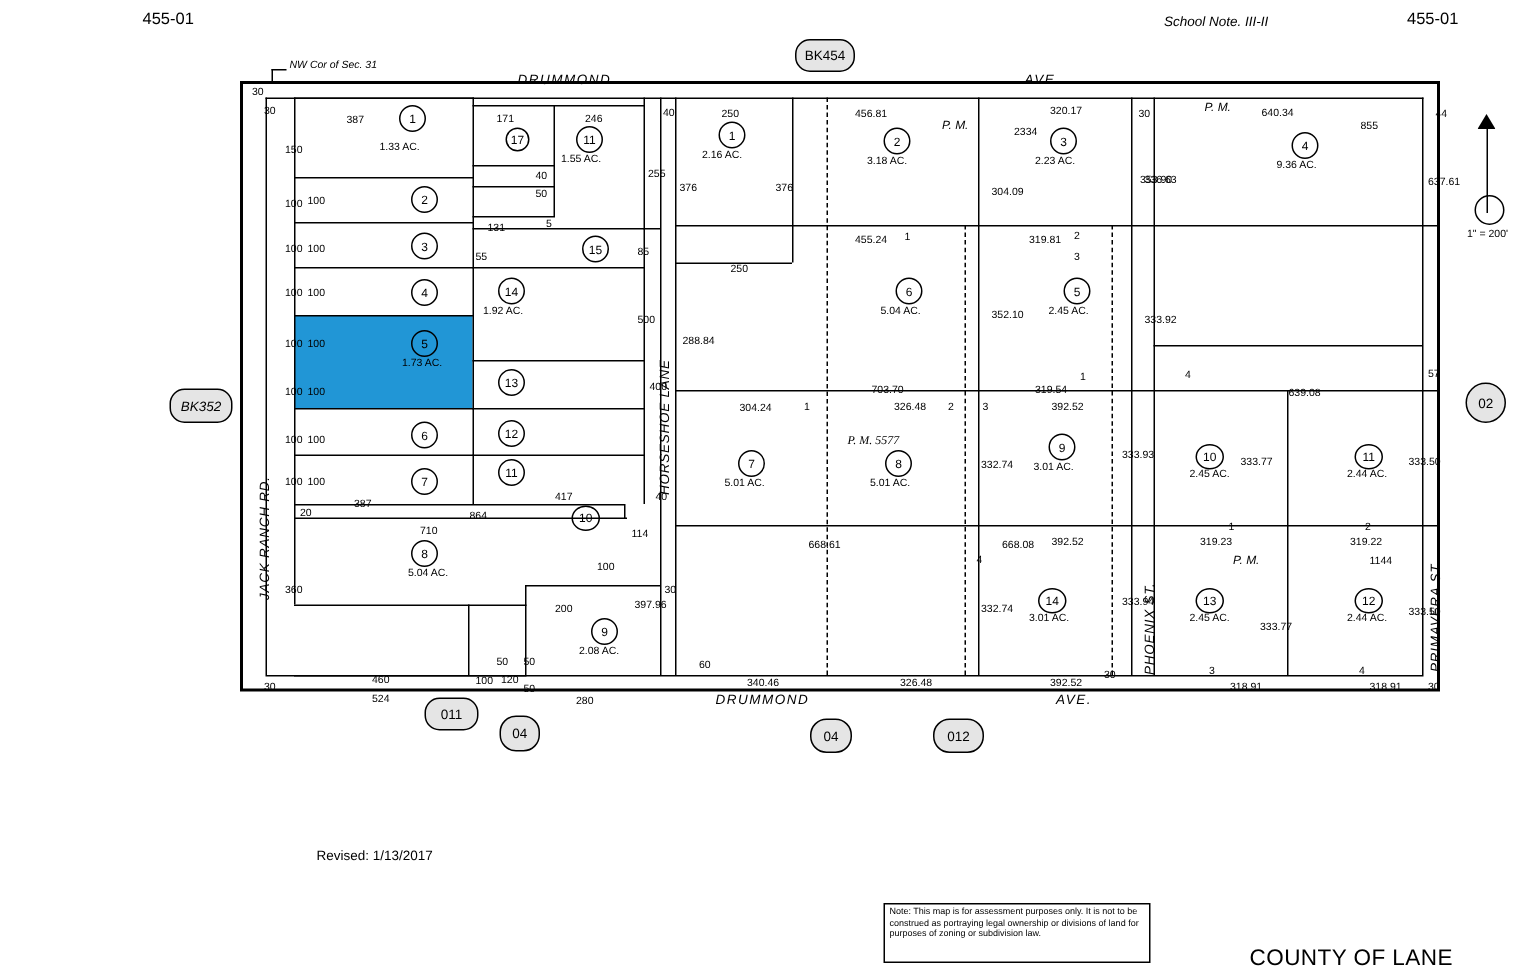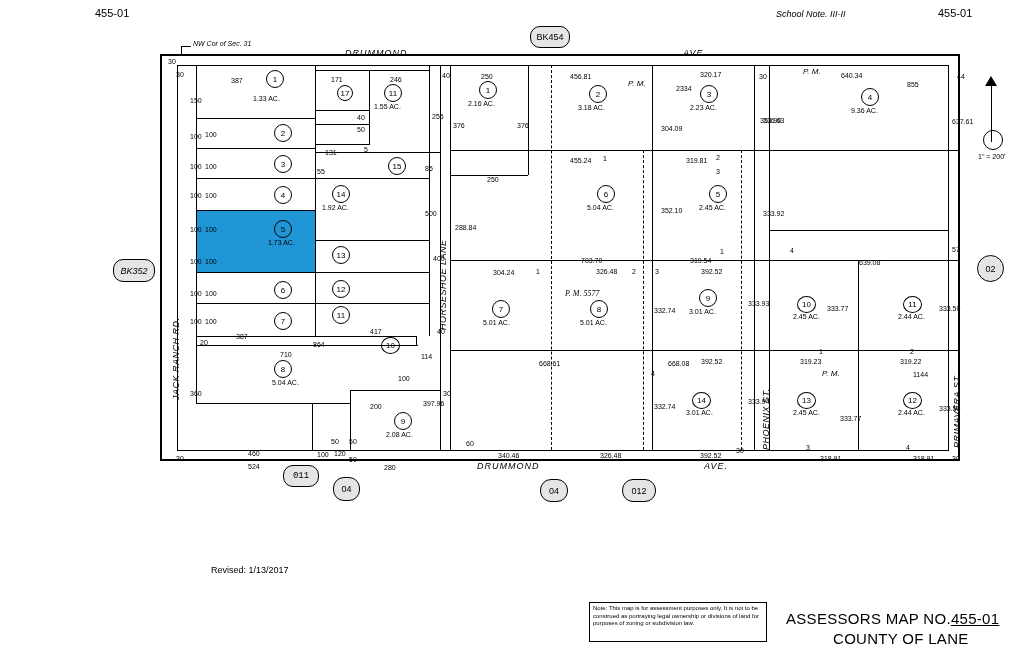--- a/index.html
+++ b/index.html
@@ -75,21 +75,21 @@
 
 <div id="page">
 
   <div class="txt md" style="left:95px; top:8px;">455-01</div>
   <div class="txt sm ital" style="left:776px; top:10px;">School Note.  III-II</div>
   <div class="txt md" style="left:938px; top:8px;">455-01</div>
 
   <div class="circ-big" style="left:530px; top:26px; width:38px; height:20px; border-radius:10px;">BK454</div>
   <div class="circ-big" style="left:113px; top:259px; width:40px; height:21px; border-radius:10px;font-style:italic;">BK352</div>
   <div class="circ-big" style="left:977px; top:255px; width:25px; height:25px;">02</div>
-  <div class="circ-big" style="left:283px; top:465px; width:34px; height:20px; border-radius:10px;font-family:Liberation Mono, monospace;">011</div>
+  <div class="circ-big" style="left:283px; top:465px; width:34px; height:20px; border-radius:10px;">011</div>
   <div class="circ-big" style="left:333px; top:477px; width:25px; height:22px; border-radius:11px;">04</div>
   <div class="circ-big" style="left:540px; top:479px; width:26px; height:21px; border-radius:11px;">04</div>
   <div class="circ-big" style="left:622px; top:479px; width:32px; height:21px; border-radius:11px;">012</div>
 
   <div class="compass-line" style="left:991px; top:80px; width:1px; height:62px;"></div>
   <div class="abs" style="left:985px; top:76px; width:12px; height:10px; background:#000; clip-path:polygon(50% 0%,100% 100%,0% 100%);"></div>
   <div class="circ" style="left:983px; top:130px; width:18px; height:18px;"></div>
   <div class="txt tiny" style="left:978px; top:153px;">1" = 200'</div>
 
   <div class="ln" style="left:160px; top:54px; width:800px; height:2px;"></div>
@@ -355,16 +355,15 @@
       <div class="txt tiny" style="left: 736px; top: 447px;">30</div>
       <div class="txt tiny" style="left: 176px; top: 455px;">30</div>
       <div class="txt tiny" style="left: 952px; top: 455px;">30</div>
       <div class="txt tiny" style="left: 759px; top: 73px;">30</div>
     </div>
 
   <div class="txt sm" style="left:211px; top:566px;">Revised: 1/13/2017</div>
 
   <div class="notebox" style="left:589px; top:602px; width:170px; height:34px;">Note: This map is for assessment purposes only. It is not to be construed as portraying legal ownership or divisions of land for purposes of zoning or subdivision law.</div>
 
-  <div class="txt xl" style="left:786px; top:611px; letter-spacing:0.3px;"><span>ASSESSORS MAP NO.</span><span style="text-decoration:underline;">455-01</span></div>
   <div class="txt xl" style="left:833px; top:631px; letter-spacing:0.3px;">COUNTY OF LANE</div>
 
 </div>
 
 </body></html>

